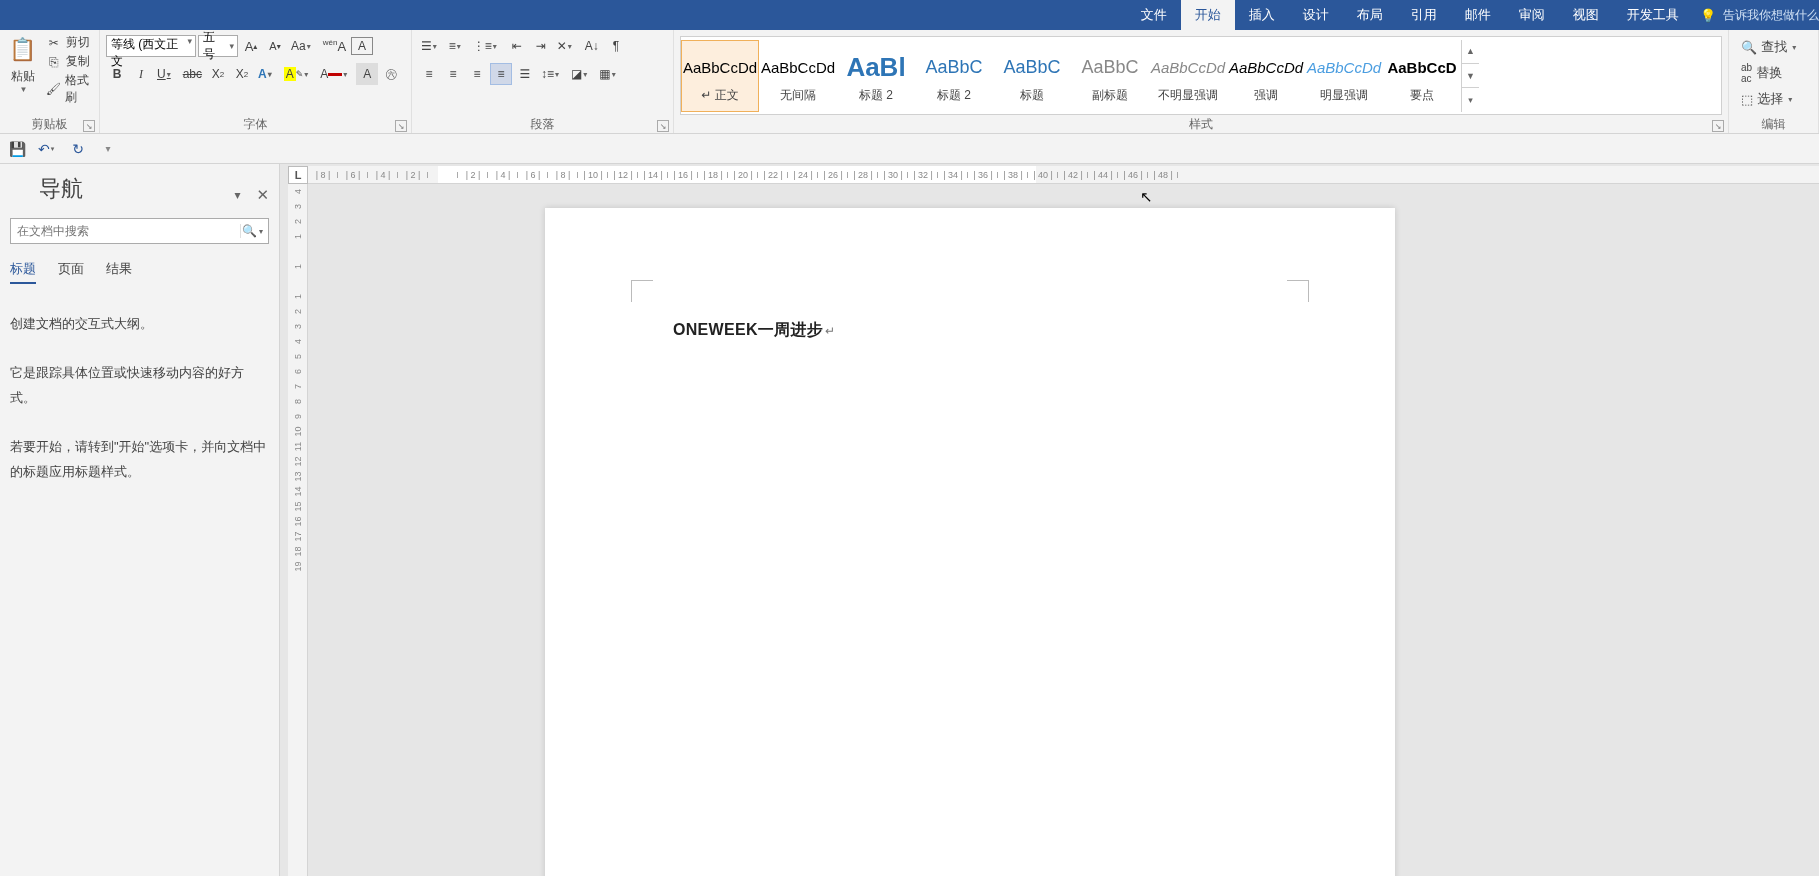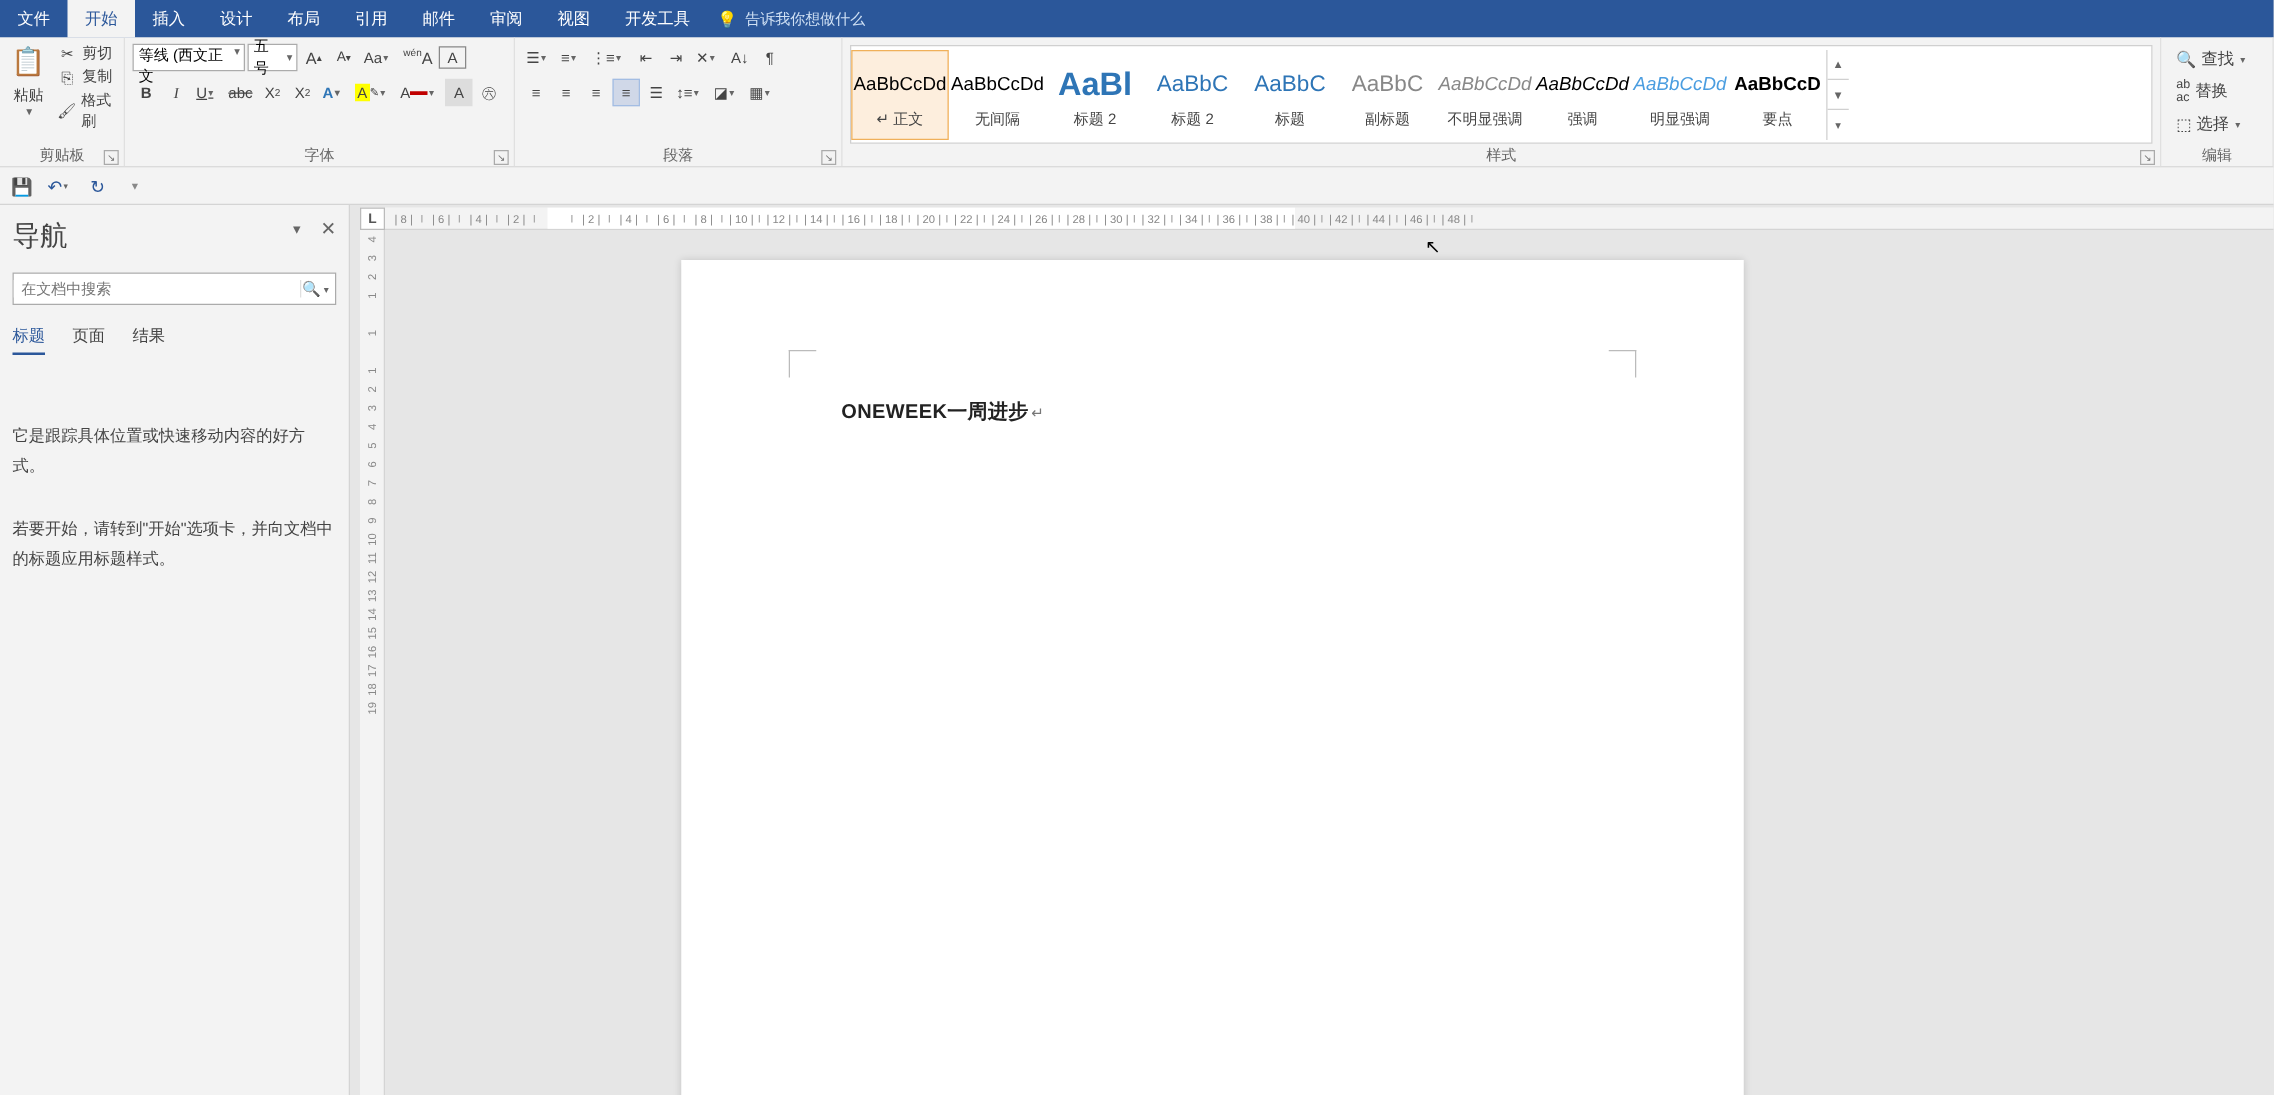--- a/index.html
+++ b/index.html
@@ -1,19 +1,19 @@
 <!DOCTYPE html>
 <html><head>
 <meta charset="utf-8">
 <style>
 * { margin: 0; padding: 0; box-sizing: border-box; font-family: "Microsoft YaHei", "Segoe UI", sans-serif; }
 body { background: #e6e6e6; overflow: hidden; width: 1819px; height: 876px; }
 
 
-.ribbon-tabs { background: #2b579a; height: 30px; display: flex; align-items: center; color: #fff; font-size: 13px; }
+.ribbon-tabs { background: #2b579a; height: 30px; display: flex; align-items: center; color: #fff; font-size: 13px; justify-content: flex-end; }
 .ribbon-tab { padding: 0 14px; height: 30px; display: flex; align-items: center; cursor: pointer; }
 .ribbon-tab.active { background: #f3f3f3; color: #2b579a; }
 .tell-me { display: flex; align-items: center; color: #cfe0f4; margin-left: 8px; font-size: 12px; }
 .tell-me .bulb { margin-right: 6px; font-size: 13px; }
 
 
 .ribbon { background: #f3f3f3; height: 104px; display: flex; border-bottom: 1px solid #d4d4d4; }
 .group { border-right: 1px solid #e0e0e0; display: flex; flex-direction: column; justify-content: space-between; padding: 4px 6px 0; }
 .group-body { display: flex; align-items: flex-start; gap: 4px; }
 .group-label { text-align: center; font-size: 12px; color: #666; height: 18px; display: flex; align-items: center; justify-content: center; position: relative; }
@@ -42,21 +42,21 @@
 
 .edit-group .row { display:flex; align-items:center; gap:4px; height:26px; font-size:13px; color:#444; padding:0 6px;}
 
 
 .qat { background:#f3f3f3; height:30px; display:flex; align-items:center; gap:10px; padding-left:8px; border-bottom:1px solid #d4d4d4;}
 .qat .qbtn { width:20px; height:20px; display:flex; align-items:center; justify-content:center; color:#2b579a; font-size:14px;}
 
 
 .main { display:flex; height: calc(876px - 30px - 104px - 30px); }
 .nav-pane { width:280px; background:#f3f3f3; border-right:1px solid #d4d4d4; padding:10px 10px; }
-.nav-title { display:flex; align-items:flex-start; justify-content:space-between; }
+.nav-title { display:flex; align-items:flex-end; justify-content:space-between;margin-left:29px; }
 .nav-title h2 { font-size:22px; font-weight:normal; color:#444; }
 .nav-title .ctrls { display:flex; gap:16px; color:#666; font-size:12px; align-items:center;}
 .nav-search { margin-top:14px; display:flex; border:1px solid #ababab; background:#fff; height:26px; align-items:center;}
 .nav-search input { border:none; flex:1; padding:0 6px; font-size:12px; outline:none; color:#888;}
 .nav-search .sbtn { width:28px; display:flex; align-items:center; justify-content:center; border-left:1px solid #e0e0e0; color:#2b579a; font-size:12px;}
 .nav-tabs { display:flex; gap:22px; margin-top:16px; font-size:13px; }
 .nav-tabs span { color:#444; padding-bottom:4px; cursor:pointer;}
 .nav-tabs span.active { color:#2b579a; border-bottom:2px solid #2b579a; }
 .nav-body { margin-top:28px; font-size:13px; color:#444; line-height:1.9; }
 
@@ -312,21 +312,21 @@
     <div class="nav-search">
       <input placeholder="在文档中搜索" style="">
       <div class="sbtn">🔍<span class="dd" style="margin-left:2px;">▾</span></div>
     </div>
     <div class="nav-tabs">
       <span class="active">标题</span>
       <span>页面</span>
       <span>结果</span>
     </div>
     <div class="nav-body">
-      <br>
+      <p>创建文档的交互式大纲。</p><br>
       <p>它是跟踪具体位置或快速移动内容的好方式。</p><br>
       <p>若要开始，请转到"开始"选项卡，并向文档中的标题应用标题样式。</p>
     </div>
   </div>
 
   <div class="doc-wrap">
     <div class="tab-stop">L</div>
     <div class="h-ruler" id="h-ruler">
       <div class="m" style="left:130px;width:598px;"></div>
     <div class="seg">| 8 |</div>

